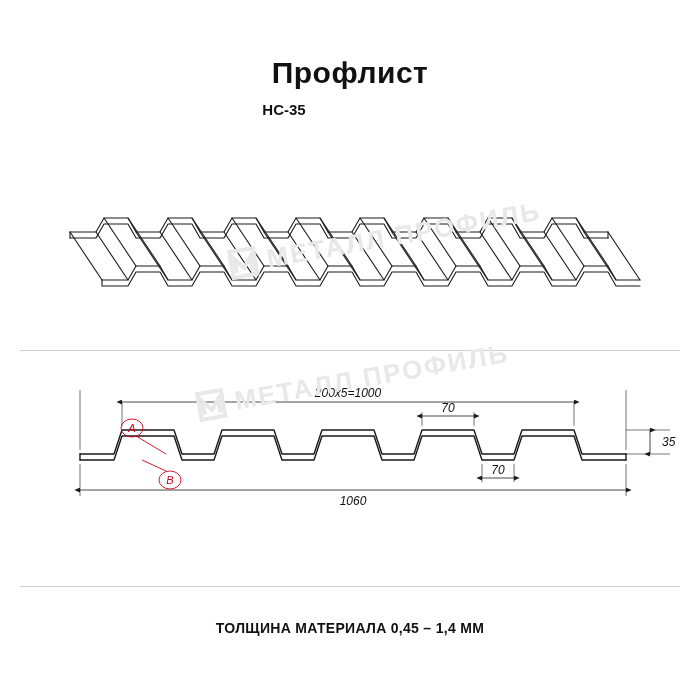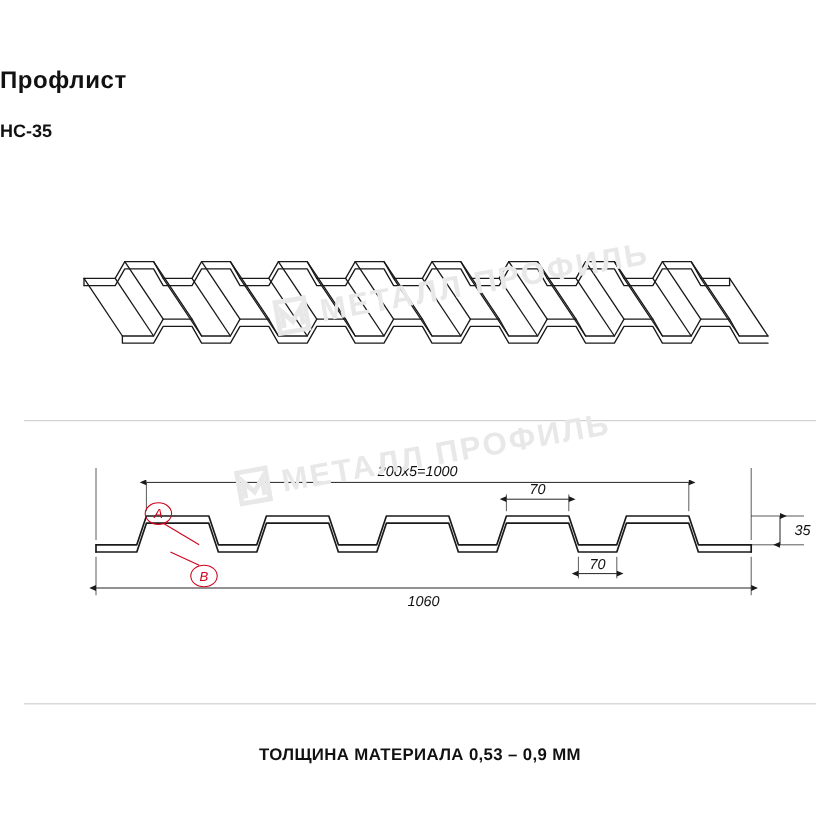--- a/index.html
+++ b/index.html
@@ -18,30 +18,32 @@
   .page {
     position: relative;
     width: 700px;
     height: 700px;
   }
   .title {
     position: absolute;
     top: 56px;
     left: 0;
     width: 700px;
-    font-size: 20px;
+    text-align: center;
+    font-size: 30px;
     font-weight: bold;
     letter-spacing: 0.5px;
     color: #111111;
   }
   .subtitle {
     position: absolute;
     top: 101px;
     left: 0;
     width: 568px;
+    text-align: center;
     font-size: 15px;
     font-weight: bold;
     color: #111111;
   }
   .divider {
     position: absolute;
     left: 20px;
     width: 660px;
     height: 1px;
     background: #d0d0d0;
@@ -237,21 +239,21 @@
       <g fill="none" stroke="#d0021b" stroke-width="0.9">
         <ellipse cx="100" cy="110" rx="11" ry="9"></ellipse>
         <path d="M96,101 L72,90"></path>
       </g>
       <text class="callout-text" x="100" y="114" text-anchor="middle">B</text>
     </svg>
   </div>
 
   <div class="divider bottom"></div>
 
-  <div class="footer">ТОЛЩИНА МАТЕРИАЛА 0,53 – 0,9 ММ</div>
+  <div class="footer">ТОЛЩИНА МАТЕРИАЛА 0,45 – 1,4 ММ</div>
 
   <div class="wm-wrap">
     <svg width="700" height="700" viewBox="0 0 700 700">
       <g transform="translate(232,268) rotate(-10)">
         <g>
           <path d="M0,-16 L24,-16 L24,10 L0,10 Z" fill="none" stroke="#e8e8e8" stroke-width="4"></path>
           <path d="M4,6 L4,-8 L12,2 L20,-8 L20,6" fill="none" stroke="#e8e8e8" stroke-width="4"></path>
         </g>
         <text class="wm-text" x="36" y="6">МЕТАЛЛ ПРОФИЛЬ</text>
       </g>

